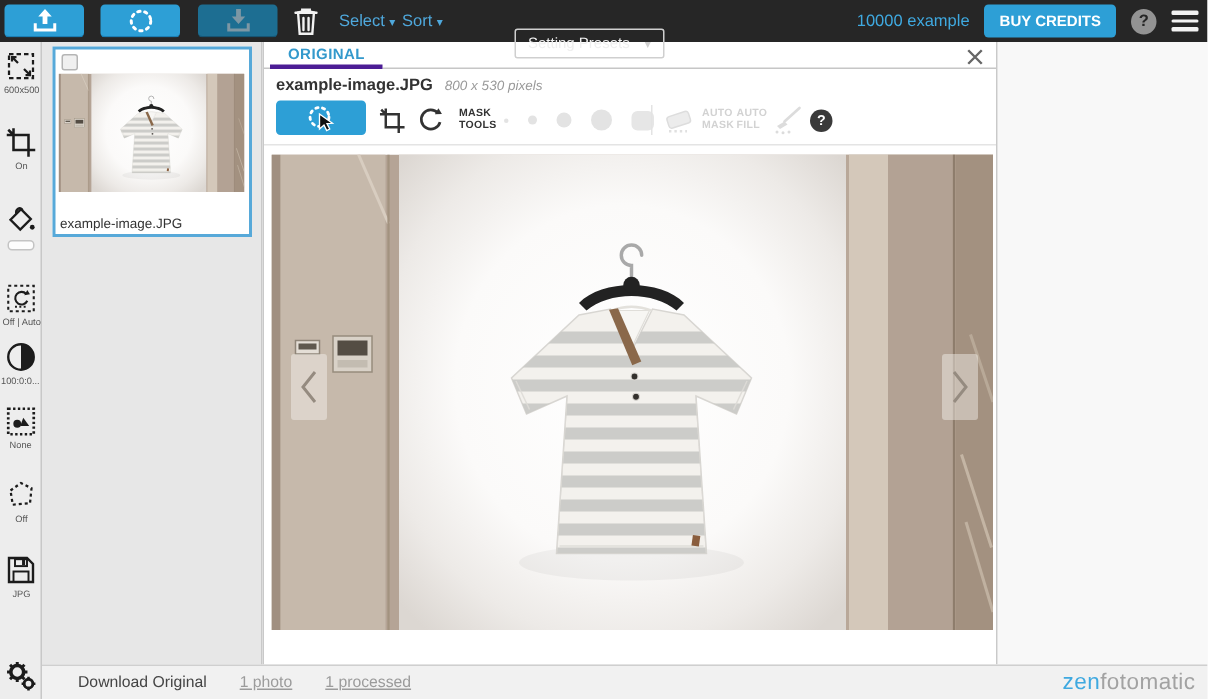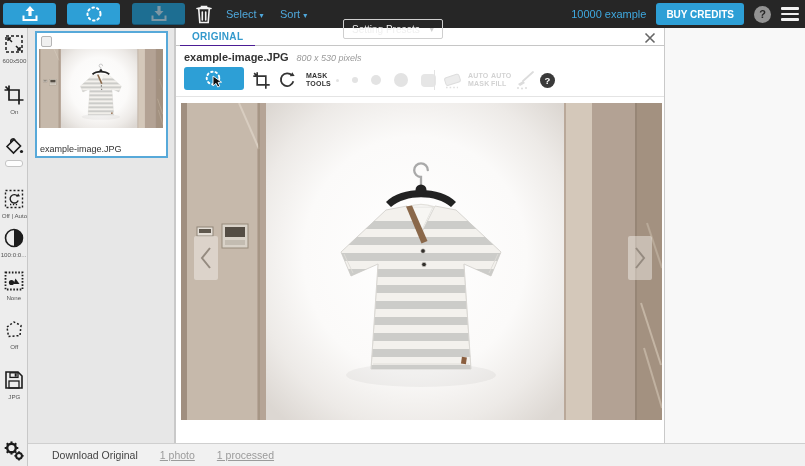--- a/index.html
+++ b/index.html
@@ -50,21 +50,21 @@
   .thumb-img { position:absolute; left:2px; top:16px; width:124px; height:79px; }
   .thumb-name { position:absolute; left:3px; bottom:2px; font-size:9px; color:#333; }
 
   
   .panel { position:absolute; left:175px; top:28px; width:490px; height:415px;
     background:#fff; border-left:1px solid #c9c9c9; border-right:1px solid #c9c9c9; z-index:10; }
   .tabbar { position:absolute; left:0; top:0; width:100%; height:18px;
     border-bottom:1px solid #c6c6c6; display:flex; align-items:flex-end; padding-left:4px; }
   .tab { height:18px; line-height:18px; padding:0 12px; font-size:10px; font-weight:bold;
     letter-spacing:.3px; cursor:pointer; }
-  .tab.active { background:#fff; color:#3399cc; margin-bottom:-1px; border-bottom:1px solid #4c1d95; }
+  .tab.active { background:#fff; color:#3399cc; margin-bottom:-1px; border-bottom:3px solid #4c1d95; }
   .tab.idle { background:#e3e3e3; color:#3d3d3d; border:1px solid #bbb; border-bottom:none;
     border-radius:3px 3px 0 0; margin-left:2px; }
   .close-x { position:absolute; right:8px; top:4px; width:12px; height:12px; cursor:pointer; }
   .fileinfo { position:absolute; left:8px; top:23px; display:flex; align-items:baseline; gap:8px; }
   .fi-name { font-size:11px; font-weight:bold; color:#333; }
   .fi-dims { font-size:9px; font-style:italic; color:#999; }
   .ptools { position:absolute; left:8px; top:38px; width:476px; height:28px; }
   .ptool { position:absolute; top:0; height:28px; display:flex; align-items:center; cursor:pointer; }
   .pt-blue { left:0; width:60px; height:23px; top:1px; background:#2d9fd6; border-radius:3px;
     justify-content:center; position:absolute; cursor:pointer; }
@@ -190,21 +190,21 @@
     <div class="tb-trash">
       <span>
         <svg width="20" height="22" viewBox="0 0 20 22">
           <path d="M3 5.5 H17 M7.5 5.5 V3.5 H12.5 V5.5 M4.8 6.5 L5.8 19.5 H14.2 L15.2 6.5
                    M8.3 9 V17 M11.7 9 V17" fill="none" stroke="#f2f2f2" stroke-width="1.6" stroke-linecap="round"></path>
           <path d="M4 5.5 Q10 3.8 16 5.5" fill="none" stroke="#f2f2f2" stroke-width="1.6"></path>
         </svg>
       </span>
     </div>
     <div class="tb-link" style="left:226px"><span>Select</span><span class="tb-caret">▾</span></div>
-    <div class="tb-link" style="left:280px"><span>Sort</span><span class="tb-caret">▾</span></div>
+    <div class="tb-link" style="left:268px"><span>Sort</span><span class="tb-caret">▾</span></div>
     <div class="tb-presets">
       <span>Setting Presets</span>
       <span class="tb-caret">▾</span>
     </div>
     <div class="tb-right">
       <span class="credits">10000 example</span>
       <span class="buy">BUY CREDITS</span>
       <span class="help-circ">?</span>
       <span class="burger">
           <i></i>
@@ -416,15 +416,18 @@
           <polyline points="3,3 11,13 3,23" fill="none" stroke="#958b80" stroke-width="2"></polyline>
         </svg>
       </div>
     </div>
   </div>
 
   <div class="statusbar">
     <span class="sb-dl">Download Original</span>
     <span class="sb-cnt">1 photo</span>
     <span class="sb-cnt">1 processed</span>
+    <span class="brand">
+      <span class="b1">zen</span><span class="b2">fotomatic</span>
+    </span>
   </div>
 
 </div>
 
 </body></html>

